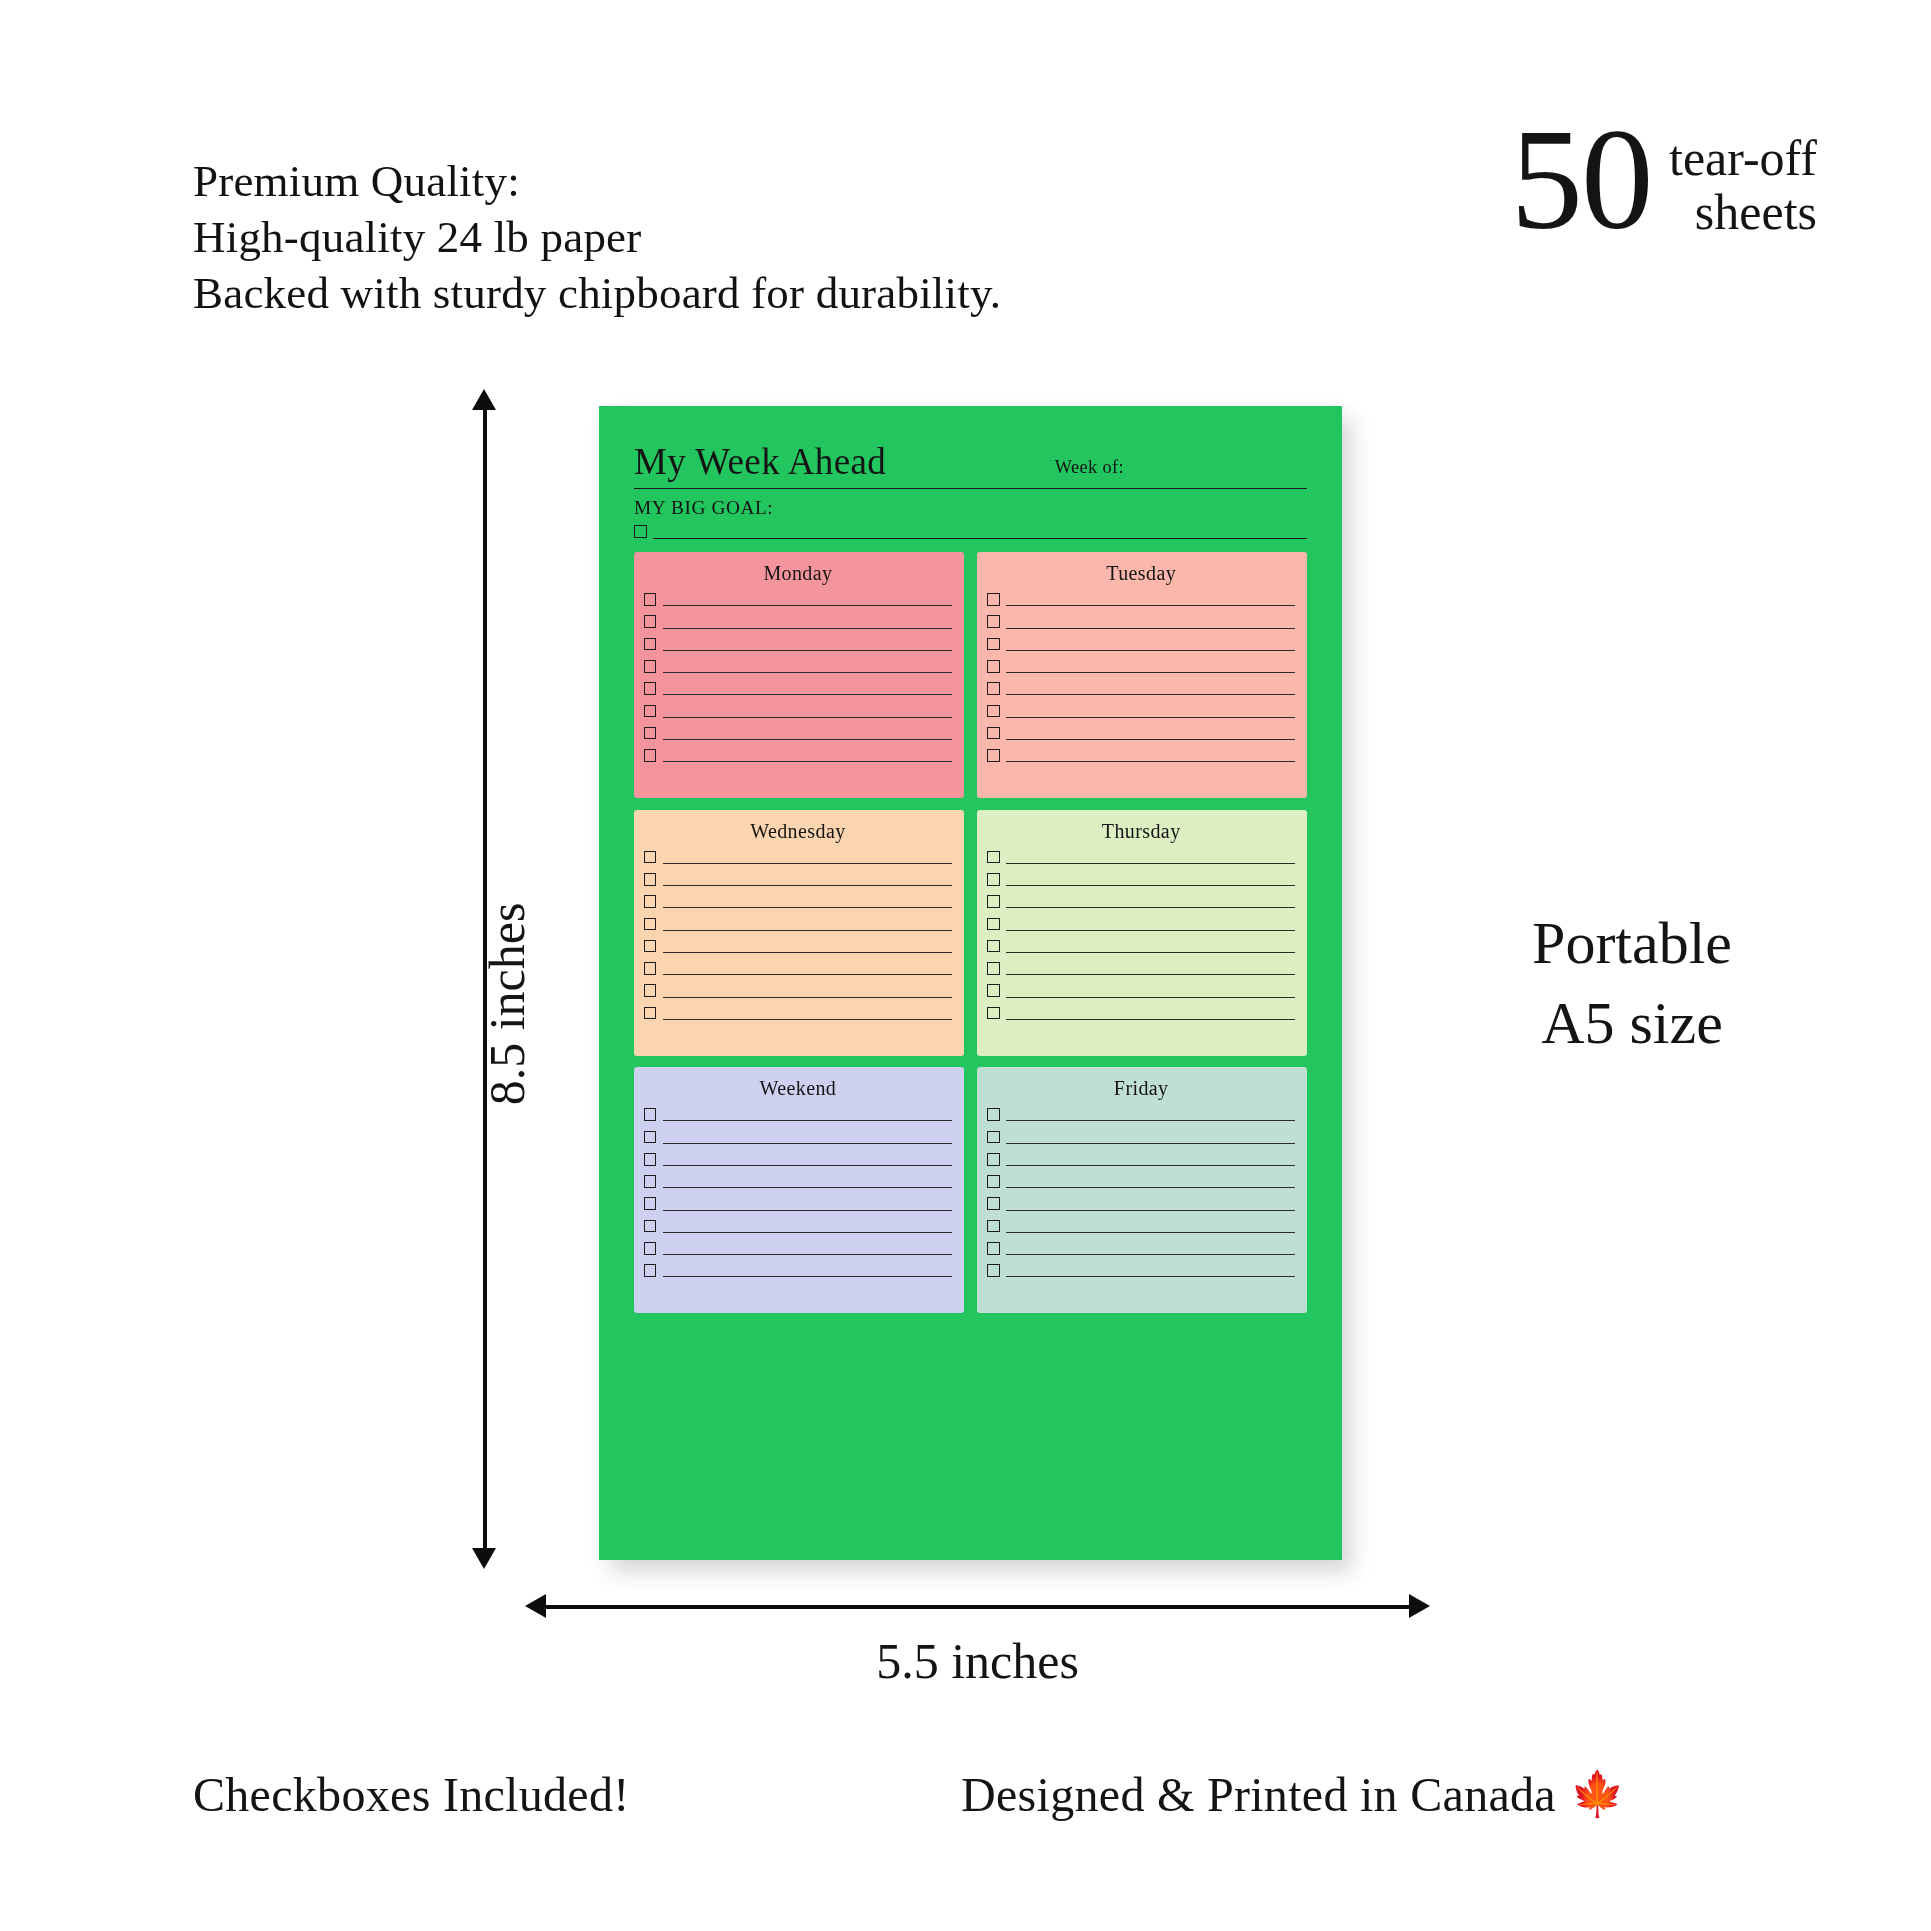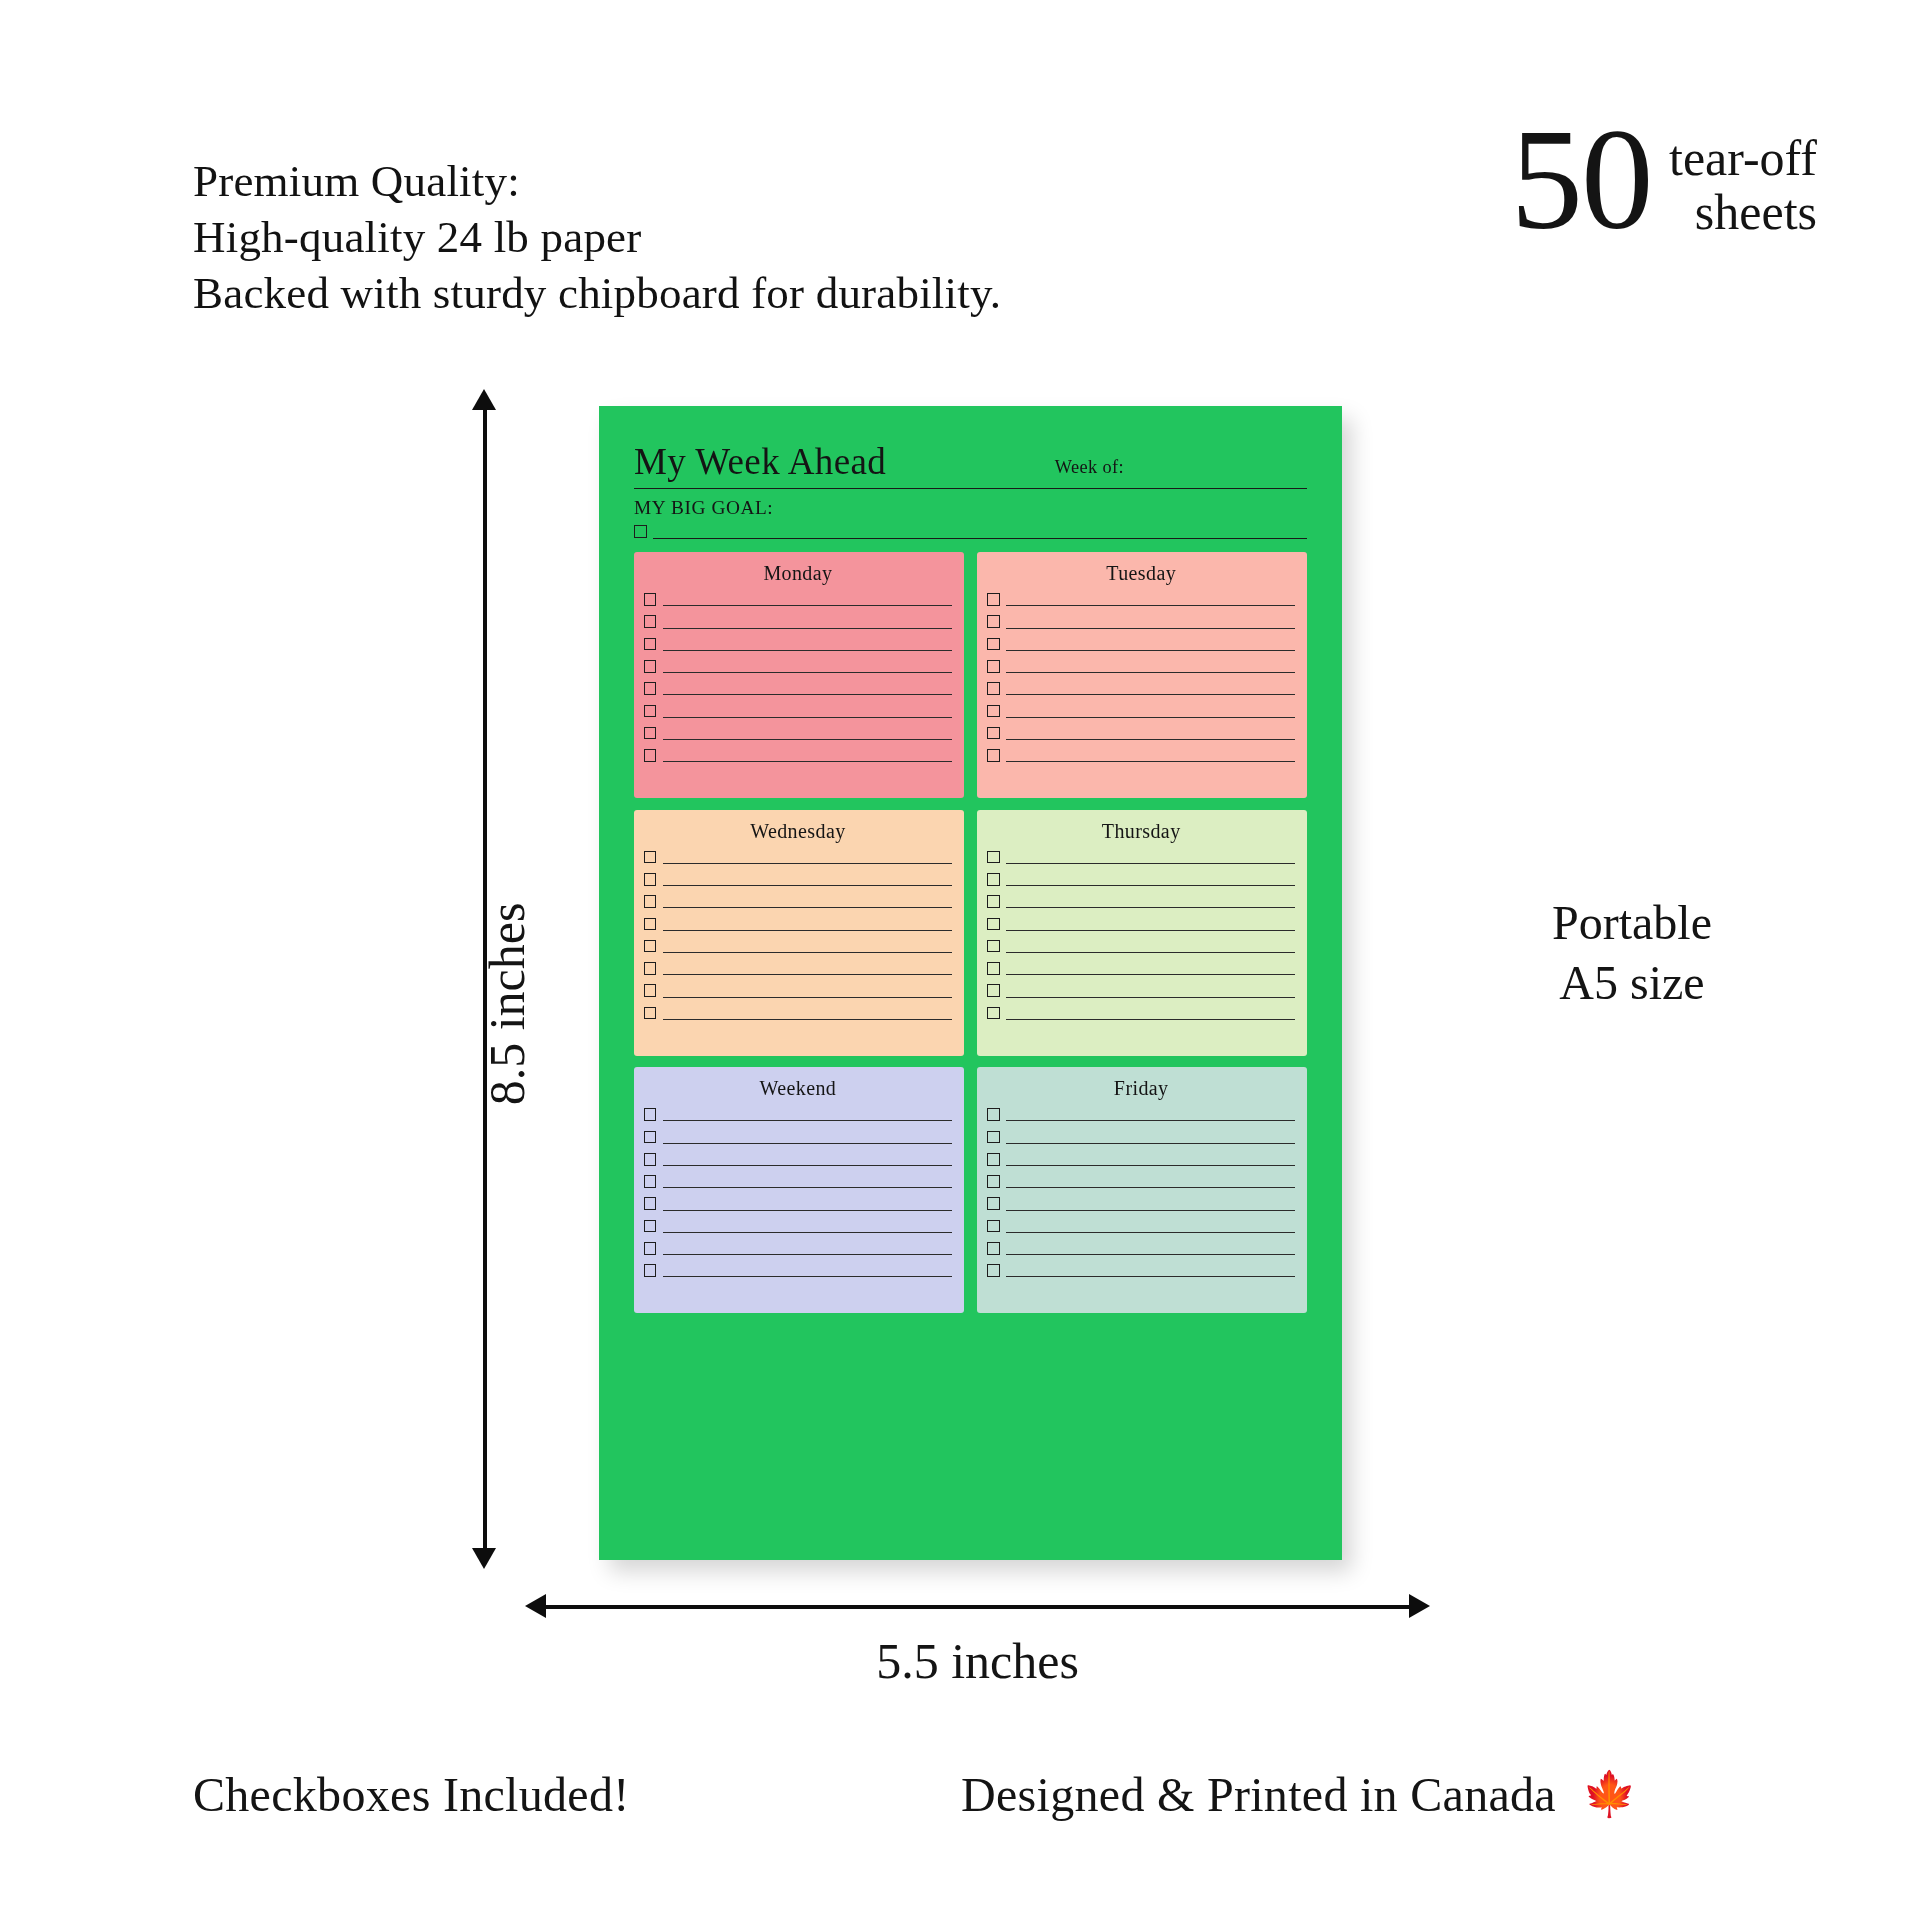--- a/index.html
+++ b/index.html
@@ -74,43 +74,44 @@
   
   .portable-note {
     position: absolute;
     left: 1487px;
     top: 893px;
     text-align: center;
     width: 290px;
   }
   .portable-note div {
     font-family: "Liberation Serif", serif;
-    font-size: 48px;
+    font-size: 60px;
     line-height: 60px;
+    margin-top: 20px;
   }
 
   
   .bottom-left {
     position: absolute;
     left: 193px;
     top: 1767px;
     font-family: "Liberation Serif", serif;
     font-size: 48px;
     letter-spacing: 0.3px;
   }
   .bottom-right {
     position: absolute;
     left: 961px;
     top: 1767px;
     font-family: "Liberation Serif", serif;
     font-size: 48px;
     letter-spacing: 0.3px;
     display: flex;
     align-items: center;
-    gap: 26px;
+    gap: 14px;
   }
   .maple {
     color: #e02b1d;
     font-size: 44px;
     line-height: 44px;
   }
 
   
   .v-arrow {
     position: absolute;

